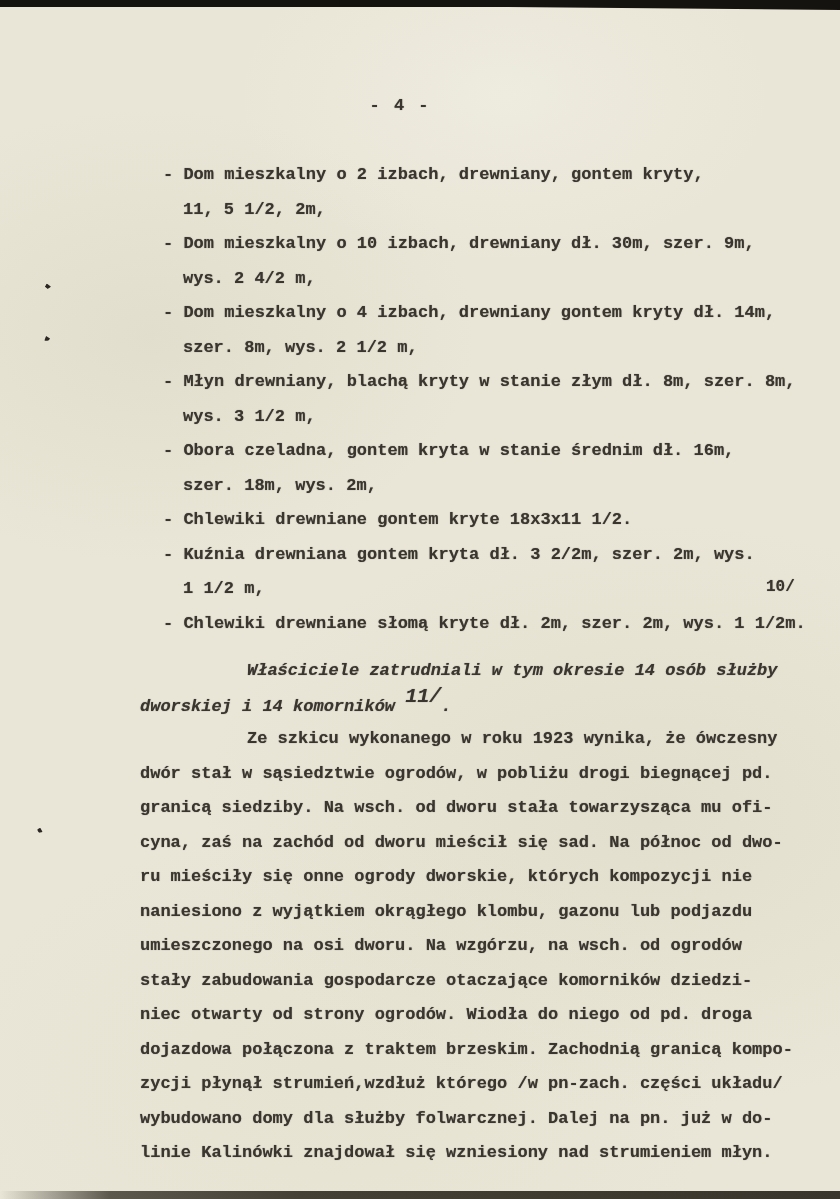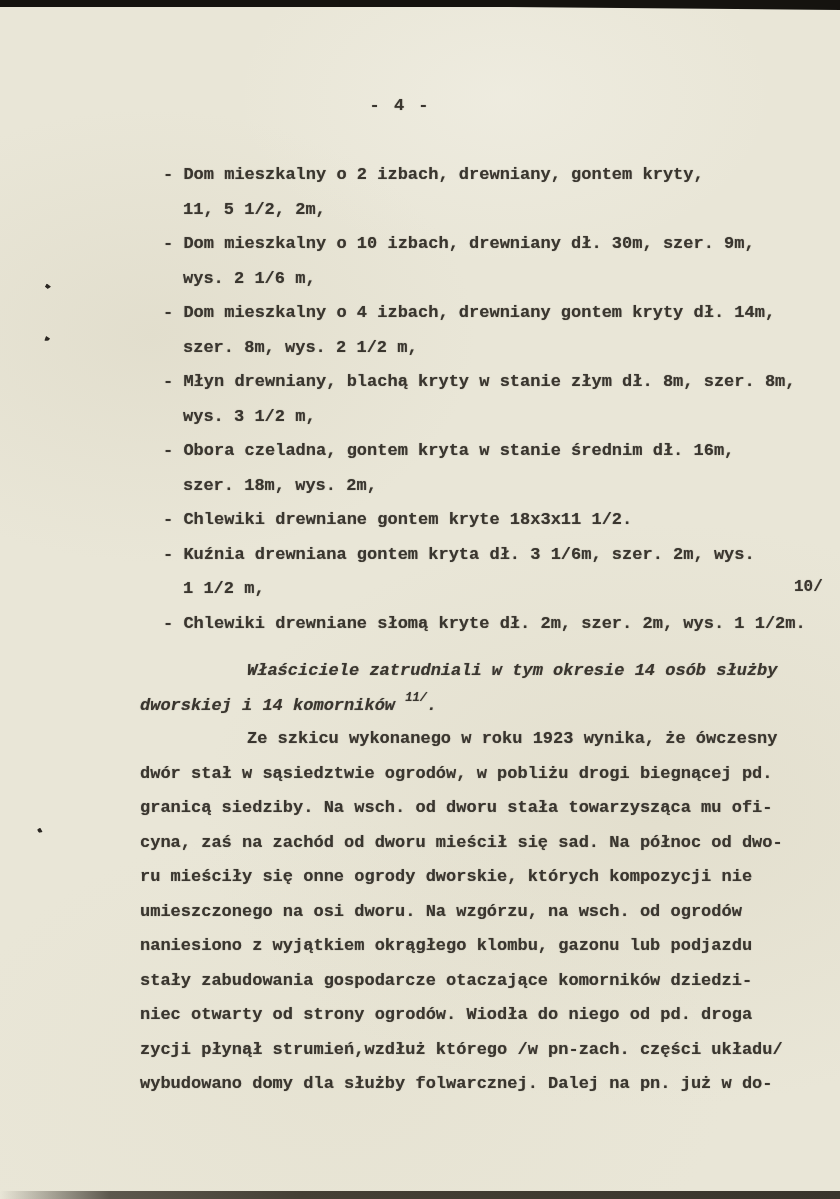--- a/index.html
+++ b/index.html
@@ -71,26 +71,26 @@
   .para {
     position: absolute;
     left: 140px;
   }
   .para-1 { top: 654px; font-style: italic; }
   .para-2 { top: 722px; }
   .para-first { text-indent: 107px; }
   .sup {
     position: relative;
     top: -9px;
-    font-size: 12px;
+    font-size: 20px;
   }
   .footnote-10 {
     position: absolute;
     top: 578px;
-    left: 794px;
+    left: 766px;
     font-size: 16px;
   }
   .speck {
     position: absolute;
     width: 6px;
     height: 5px;
     background: #2b2722;
     border-radius: 1px 3px 2px 1px;
   }
   .speck-1 { top: 284px; left: 45px; transform: rotate(18deg); clip-path: polygon(15% 0, 100% 35%, 55% 100%, 0 70%); }
@@ -108,48 +108,50 @@
   <div class="page-number">- 4 -</div>
 
   <div class="speck speck-1"></div>
   <div class="speck speck-2"></div>
   <div class="speck speck-3"></div>
 
   <div class="building-list">
       <div class="line item-first">- Dom mieszkalny o 2 izbach, drewniany, gontem kryty,</div>
       <div class="line item-cont">11, 5 1/2, 2m,</div>
       <div class="line item-first">- Dom mieszkalny o 10 izbach, drewniany dł. 30m, szer. 9m,</div>
-      <div class="line item-cont">wys. 2 1/6 m,</div>
+      <div class="line item-cont">wys. 2 4/2 m,</div>
       <div class="line item-first">- Dom mieszkalny o 4 izbach, drewniany gontem kryty dł. 14m,</div>
       <div class="line item-cont">szer. 8m, wys. 2 1/2 m,</div>
       <div class="line item-first">- Młyn drewniany, blachą kryty w stanie złym dł. 8m, szer. 8m,</div>
       <div class="line item-cont">wys. 3 1/2 m,</div>
       <div class="line item-first">- Obora czeladna, gontem kryta w stanie średnim dł. 16m,</div>
       <div class="line item-cont">szer. 18m, wys. 2m,</div>
       <div class="line item-first">- Chlewiki drewniane gontem kryte 18x3x11 1/2.</div>
-      <div class="line item-first">- Kuźnia drewniana gontem kryta dł. 3 1/6m, szer. 2m, wys.</div>
+      <div class="line item-first">- Kuźnia drewniana gontem kryta dł. 3 2/2m, szer. 2m, wys.</div>
       <div class="line item-cont">1 1/2 m,</div>
       <div class="line item-first">- Chlewiki drewniane słomą kryte dł. 2m, szer. 2m, wys. 1 1/2m.</div>
     </div>
 
   <span class="footnote-10">10/</span>
 
   <div class="para para-1">
       <div class="line para-first">Właściciele zatrudniali w tym okresie 14 osób służby</div>
       <div class="line"><span>dworskiej i 14 komorników </span><span class="sup">11/</span><span>.</span></div>
     </div>
   <div class="para para-2">
       <div class="line para-first">Ze szkicu wykonanego w roku 1923 wynika, że ówczesny</div>
       <div class="line">dwór stał w sąsiedztwie ogrodów, w pobliżu drogi biegnącej pd.</div>
       <div class="line">granicą siedziby. Na wsch. od dworu stała towarzysząca mu ofi-</div>
       <div class="line">cyna, zaś na zachód od dworu mieścił się sad. Na północ od dwo-</div>
       <div class="line">ru mieściły się onne ogrody dworskie, których kompozycji nie</div>
+      <div class="line">naniesiono z wyjątkiem okrągłego klombu, gazonu lub podjazdu</div>
       <div class="line">umieszczonego na osi dworu. Na wzgórzu, na wsch. od ogrodów</div>
-      <div class="line">naniesiono z wyjątkiem okrągłego klombu, gazonu lub podjazdu</div>
       <div class="line">stały zabudowania gospodarcze otaczające komorników dziedzi-</div>
       <div class="line">niec otwarty od strony ogrodów. Wiodła do niego od pd. droga</div>
+      <div class="line">dojazdowa połączona z traktem brzeskim. Zachodnią granicą kompo-</div>
       <div class="line">zycji płynął strumień,wzdłuż którego /w pn-zach. części układu/</div>
       <div class="line">wybudowano domy dla służby folwarcznej. Dalej na pn. już w do-</div>
+      <div class="line">linie Kalinówki znajdował się wzniesiony nad strumieniem młyn.</div>
     </div>
 
   <div class="edge-bottom"></div>
 
 </div>
 
 </body></html>

